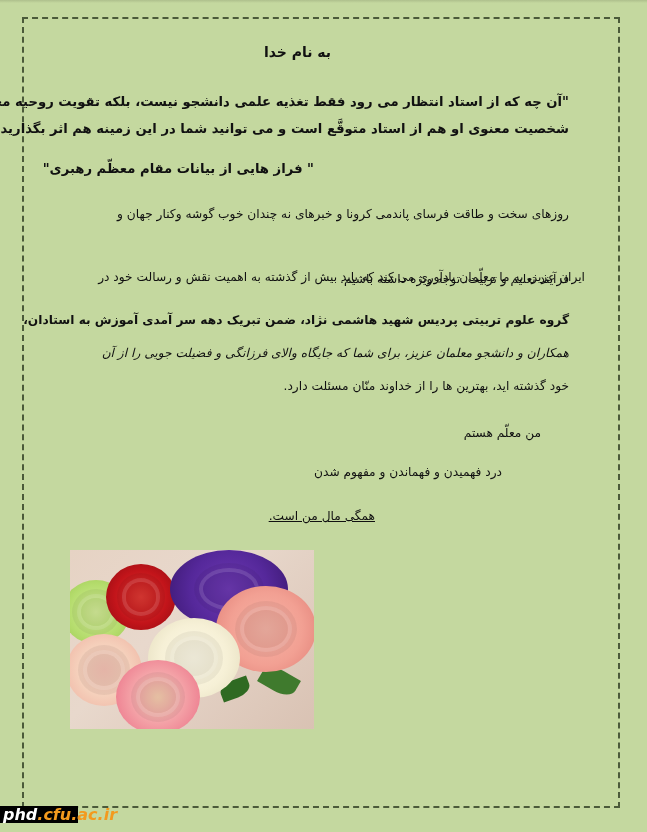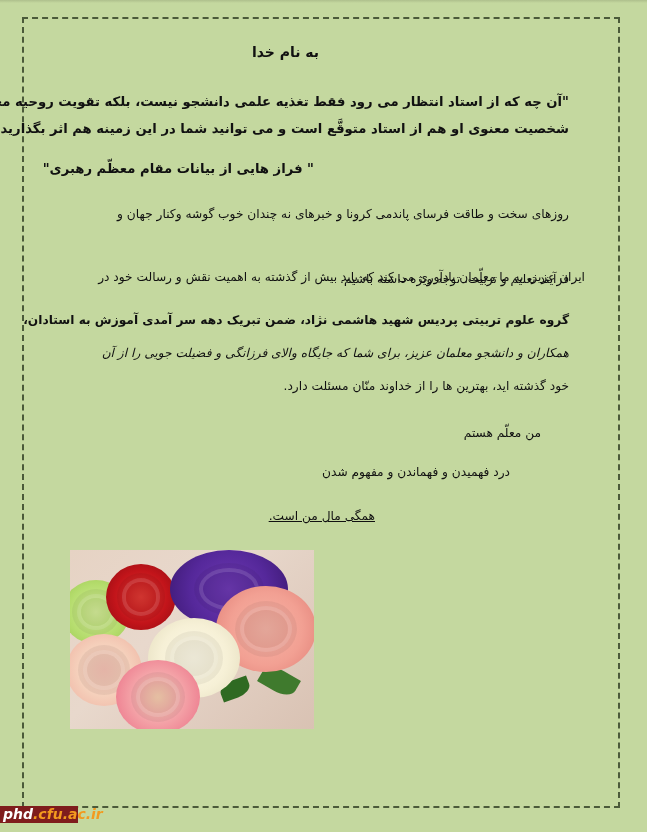--- a/index.html
+++ b/index.html
@@ -17,59 +17,59 @@
   }
   .frame {
     position: absolute;
     left: 22px; top: 17px;
     width: 598px; height: 791px;
     border: 2px dashed #4b5a3a;
     box-sizing: border-box;
   }
   .rtl { direction: rtl; position: absolute; white-space: nowrap; }
   .title {
-    left: 0; width: 571px; top: 44px; text-align: center;
+    left: 12px; width: 571px; top: 44px; text-align: center;
     font-weight: bold; font-size: 14px;
   }
   .quote {
     font-weight: bold; font-size: 13.2px;
   }
   .q1 { right: 78px; top: 94px; }
   .q2 { right: 78px; top: 121px; }
   .attrib { right: 333px; top: 161px; font-weight: bold; font-size: 13.2px; }
   .body-line { font-size: 12.2px; text-align: right; }
   .b1 { right: 78px; top: 207px; }
   .b2 { right: 62px; top: 240px; margin-top: 30px; }
   .b3 { right: 78px; top: 272px; }
   .b4 { right: 78px; top: 313px; font-weight: bold; }
   .b5 { right: 78px; top: 346px; font-style: italic; }
   .b6 { right: 78px; top: 379px; }
   .p1 { right: 106px; top: 426px; }
-  .p2 { right: 137px; top: 465px; }
+  .p2 { right: 145px; top: 465px; }
   .p3 { right: 272px; top: 509px; text-decoration: underline; }
   .flowers {
     position: absolute; left: 70px; top: 550px; width: 244px; height: 179px;
     overflow: hidden;
     background: linear-gradient(135deg, #e6d3c4 0%, #e8d8cc 40%, #d9c2b3 100%);
   }
   .rose {
     position: absolute; border-radius: 50%;
   }
   .rose::after {
     content: ""; position: absolute; left: 28%; top: 28%; width: 44%; height: 44%;
     border-radius: 50%;
     background: rgba(0,0,0,0.08);
     box-shadow: 0 0 0 4px rgba(255,255,255,0.12), 0 0 0 9px rgba(0,0,0,0.05);
   }
   .leaf { position: absolute; border-radius: 50% 0 50% 0; background: #3f7a2d; }
   .watermark {
     position: absolute; left: 0; top: 806px; height: 17px; width: 78px;
-    background: #7f1d1d;
+    background: #000000;
     font-family: "DejaVu Sans", sans-serif;
-    font-weight: bold; font-style: italic; font-size: 14px;
+    font-weight: bold; font-style: italic; font-size: 16px;
     line-height: 17px; padding-left: 3px; box-sizing: border-box;
   }
   .wm-a { color: #ffffff; }
   .wm-b { color: #f39a1e; }
 </style>
 </head>
 <body>
 
 <div class="topshade"></div>
 <div class="frame"></div>

